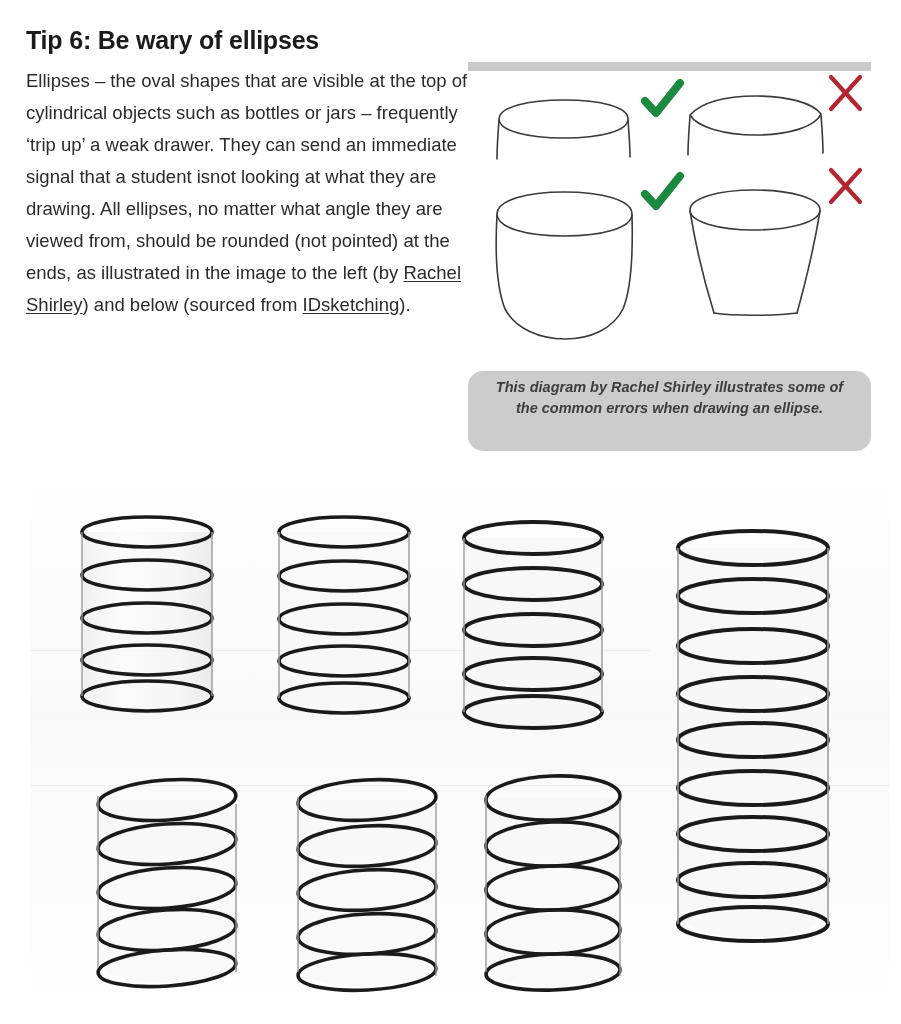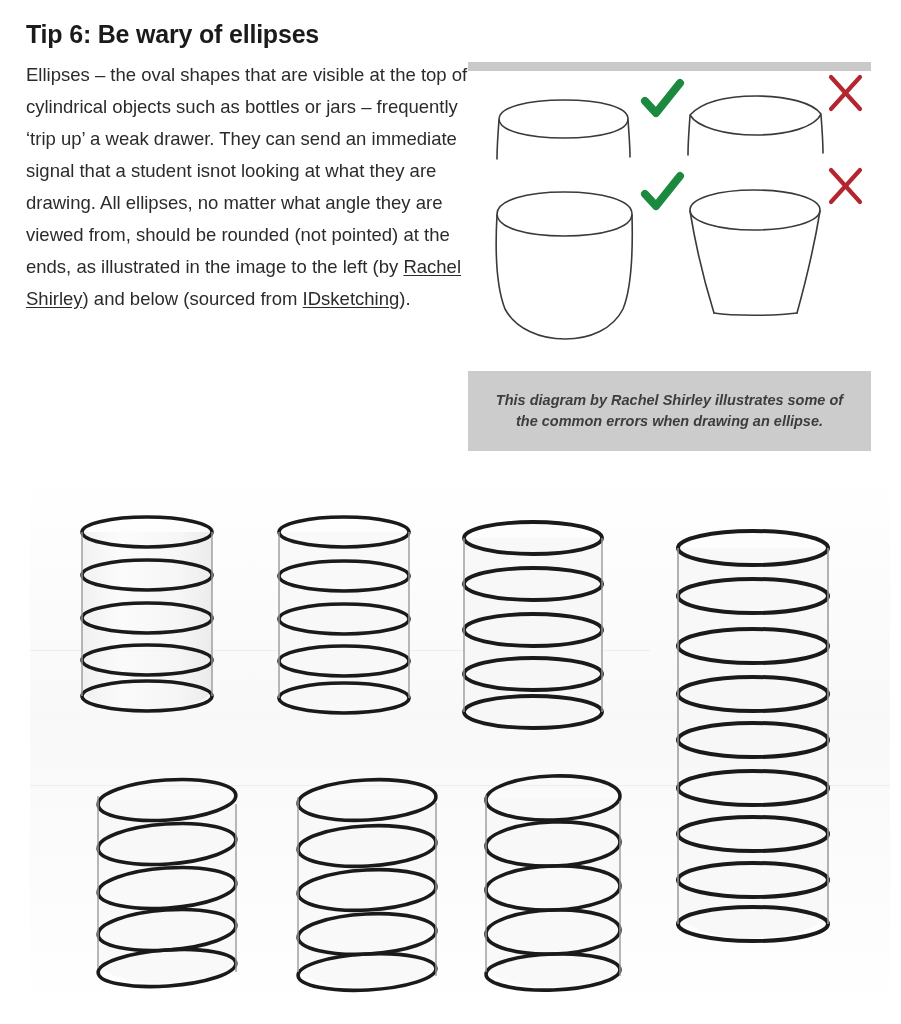--- a/index.html
+++ b/index.html
@@ -18,21 +18,21 @@
   #top-section {
     position: relative;
     width: 901px;
     height: 460px;
   }
 
   
   #article-text {
     position: absolute;
     left: 26px;
-    top: 20px;
+    top: 26px;
     width: 445px;
   }
   #page-title {
     font-size: 25px;
     font-weight: 700;
     letter-spacing: -0.2px;
     line-height: 1.15;
     margin: 0 0 10px 0;
     color: #1b1b1b;
   }
@@ -71,23 +71,23 @@
   #diagram-canvas svg { display: block; }
 
   #figure-caption {
     position: absolute;
     left: 468px;
     top: 371px;
     width: 403px;
     height: 80px;
     background: #cccccc;
     display: flex;
-    align-items: center;
     justify-content: center;
     padding: 6px 26px 6px 26px;
+    border-radius: 15px;
   }
   #figure-caption-text {
     font-family: "Liberation Sans", sans-serif;
     font-style: italic;
     font-weight: 700;
     font-size: 14.5px;
     line-height: 21px;
     color: #3d3d3d;
     text-align: center;
     margin: 0;

